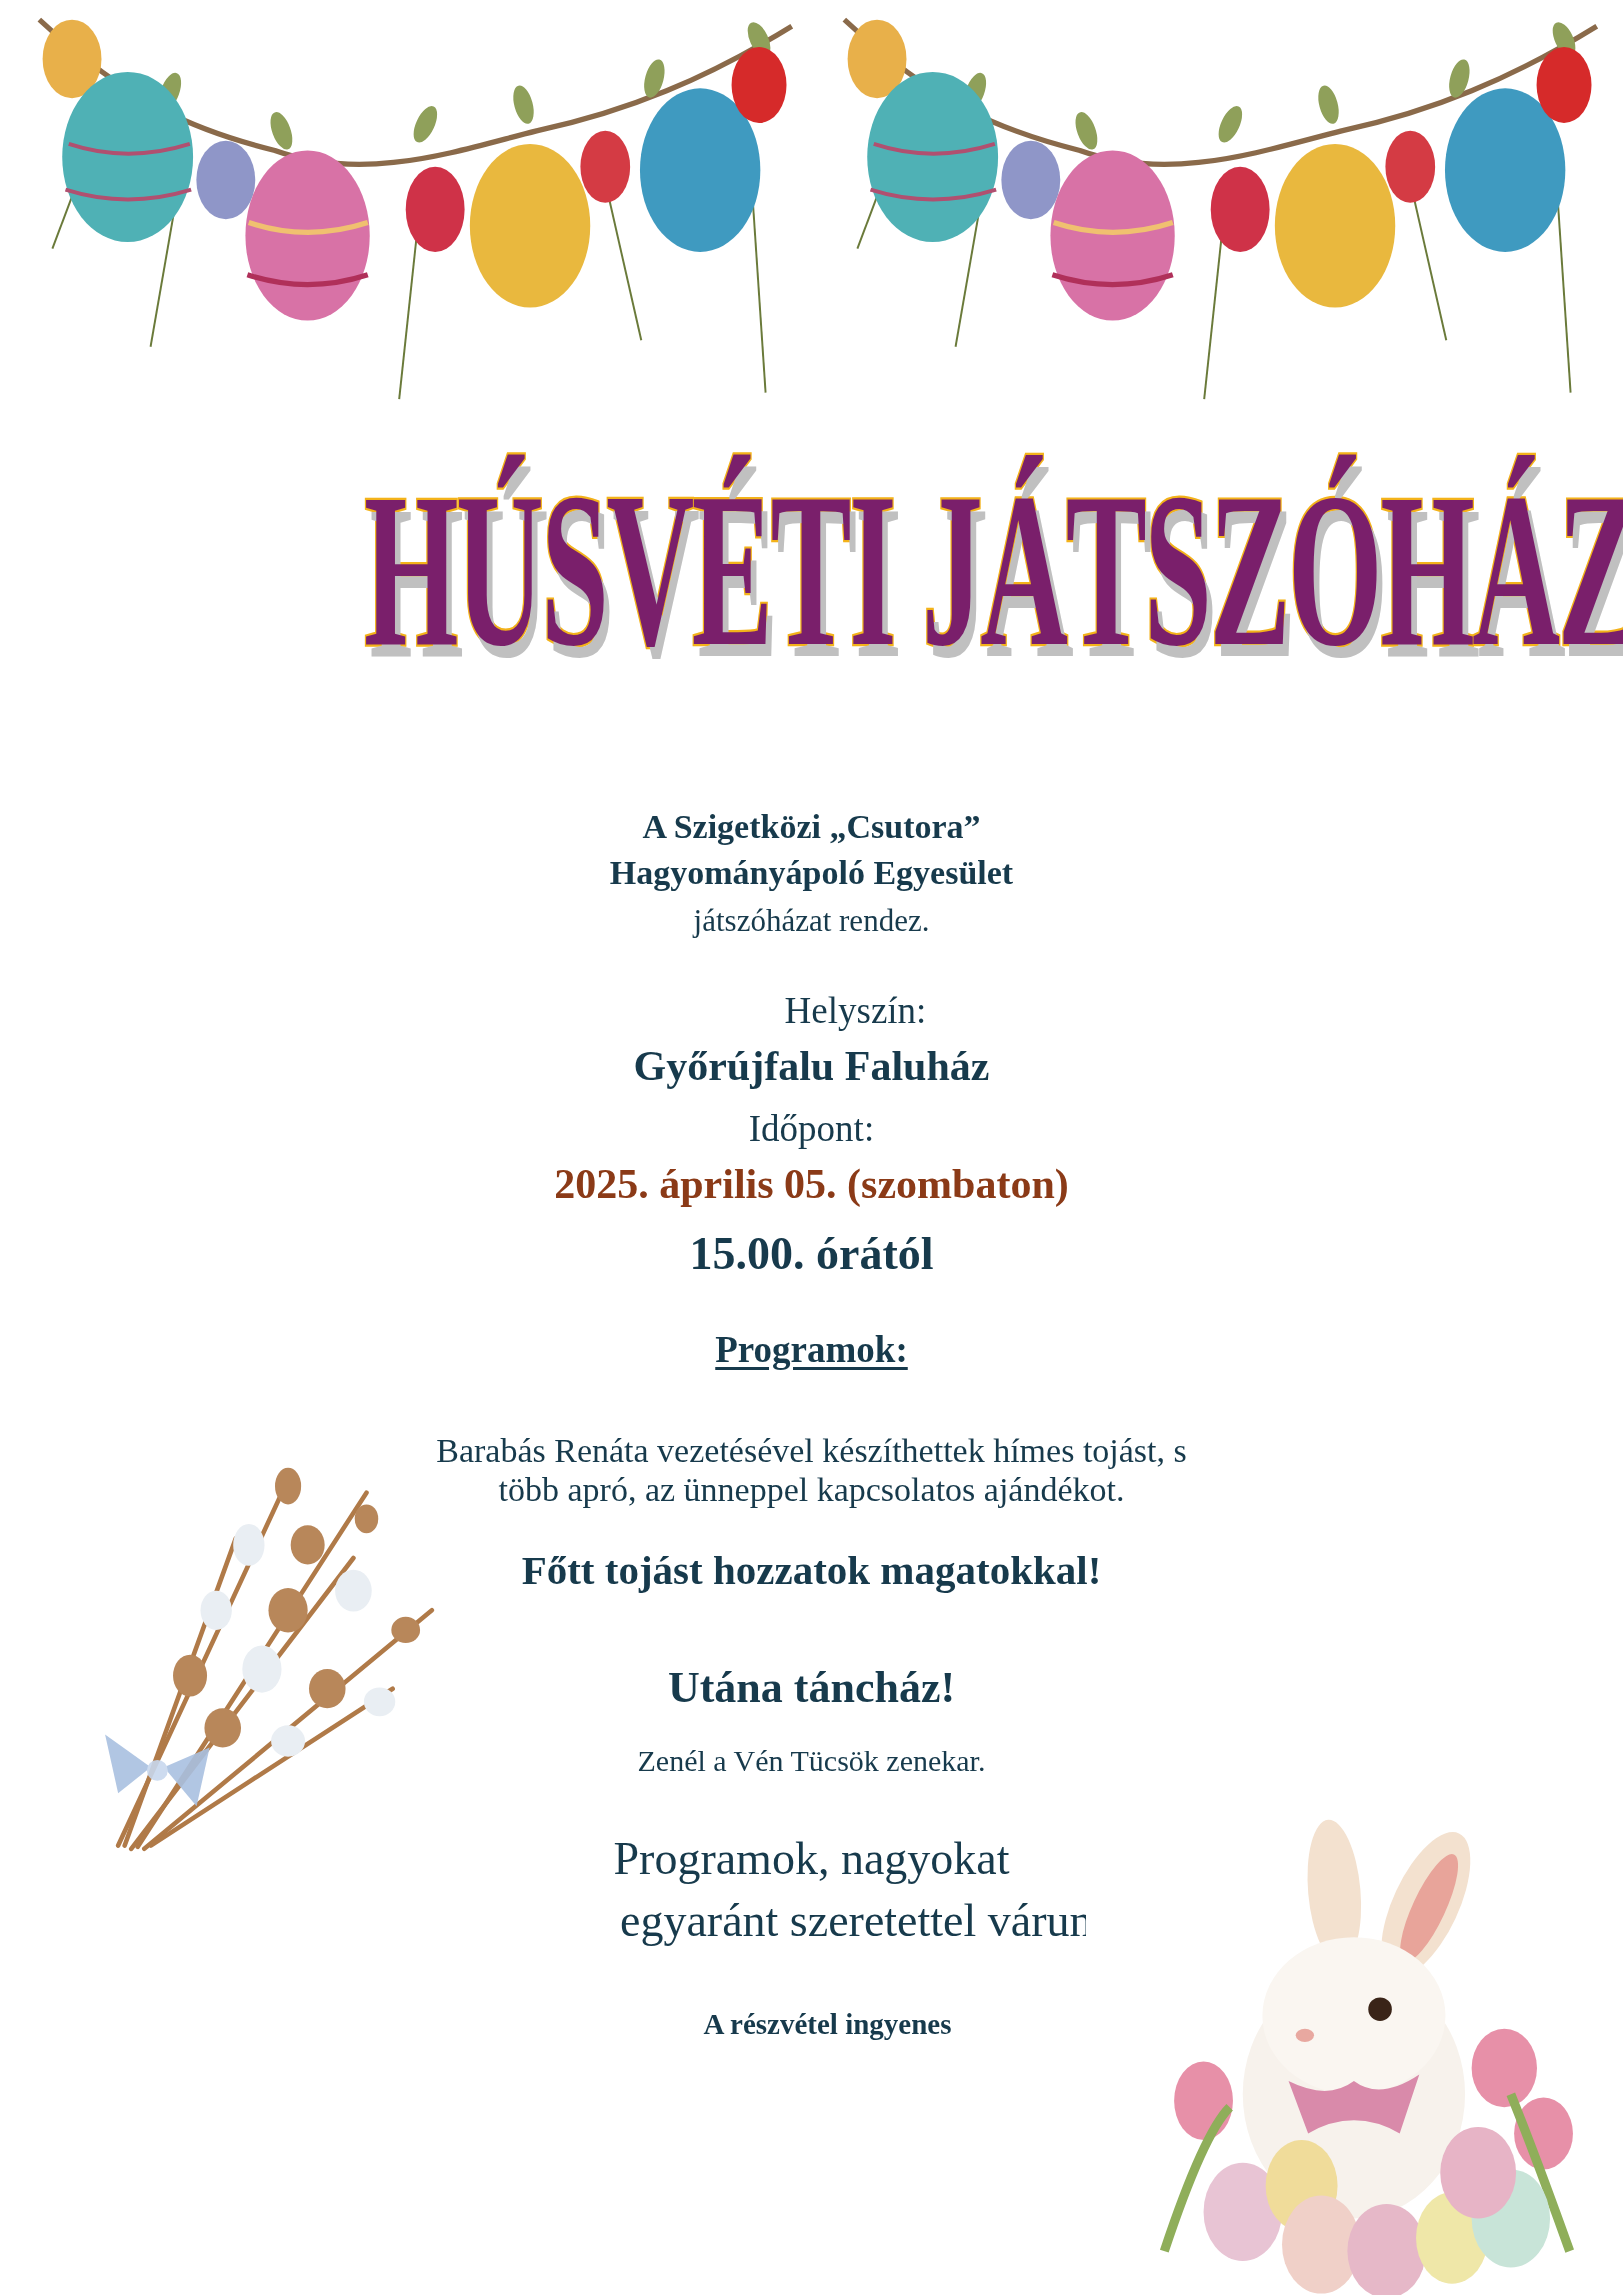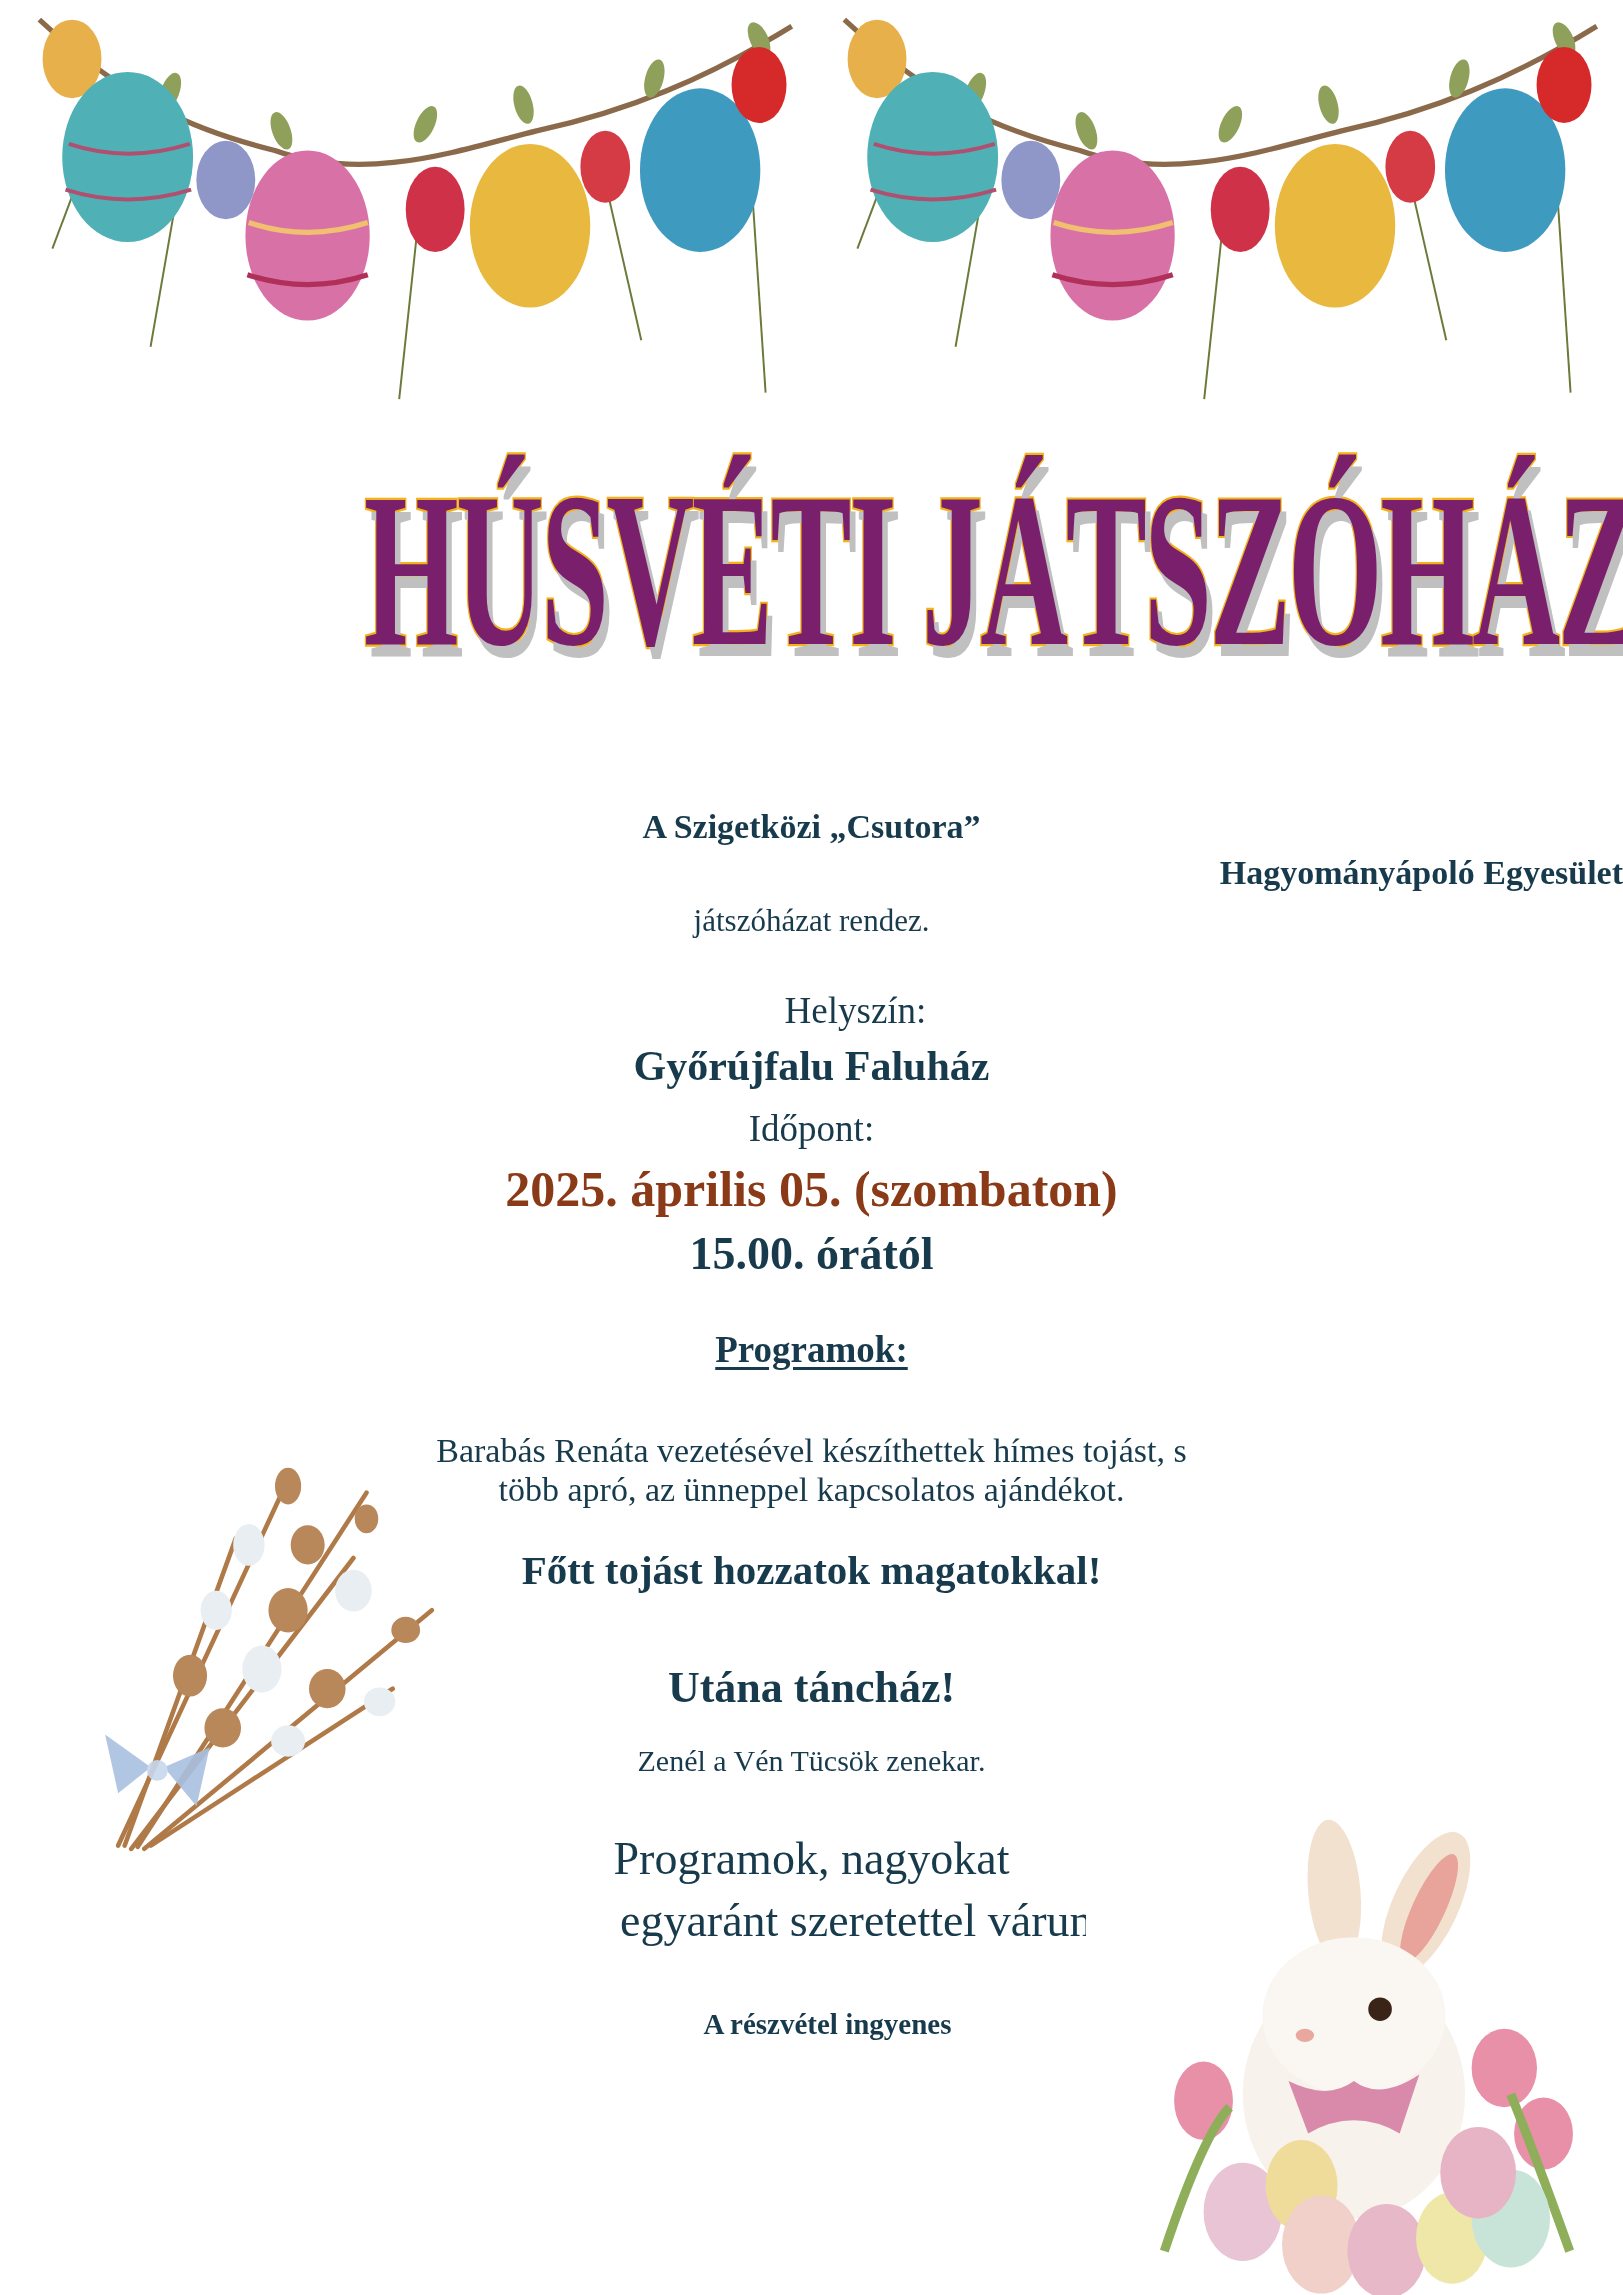--- a/index.html
+++ b/index.html
@@ -13,26 +13,26 @@
 
   .title-wrap { left:0; top:449px; width:1623px; height:275px; text-align:center; }
   .title { display:inline-block; font-family:"Liberation Serif", serif; font-weight:bold;
            font-size:196px; line-height:216px; color:#7a1f6b; letter-spacing:-3.9px;
            transform: scaleX(0.62) scaleY(1.12); transform-origin:center top;
            -webkit-text-stroke: 3.9px #f3b21a; paint-order: stroke fill;
            text-shadow: 9.2px 10.5px 0 #c0c0c0; white-space:nowrap; margin-left:-26px; }
 
   .center { left:0; width:1623px; text-align:center; }
   .l1 { top:808px; font-size:34px; font-weight:bold; }
-  .l2 { top:854px; font-size:34px; font-weight:bold;text-align:right; }
+  .l2 { top:854px; font-size:34px; font-weight:bold; }
   .l3 { top:903px; font-size:31px; }
   .l4 { top:989px; font-size:37px;margin-left:44px; }
   .l5 { top:1042px; font-size:42px; font-weight:bold; }
   .l6 { top:1107px; font-size:37px; }
-  .l7 { top:1160px; font-size:50px; font-weight:bold; color:#8b3a17; }
+  .l7 { top:1160px; font-size:42px; font-weight:bold; color:#8b3a17; }
   .l8 { top:1227px; font-size:46px; font-weight:bold; }
   .l9 { top:1328px; font-size:37px; font-weight:bold; text-decoration:underline; text-underline-offset:5.2px; }
   .l10 { top:1420px; font-size:34px;margin-top:12px; }
   .l11 { top:1471px; font-size:34px; }
   .l12 { top:1546px; font-size:41px; font-weight:bold; }
   .l13 { top:1662px; font-size:44px; font-weight:bold; }
   .l14 { top:1744px; font-size:30px; }
   .l15 { top:1832px; font-size:46px; }
   .l16 { top:1894px; font-size:46px; left:0; width:1086px; text-align:right; overflow:hidden; white-space:nowrap; }
   .l16 span { display:inline-block; margin-right:-6.5px; }

